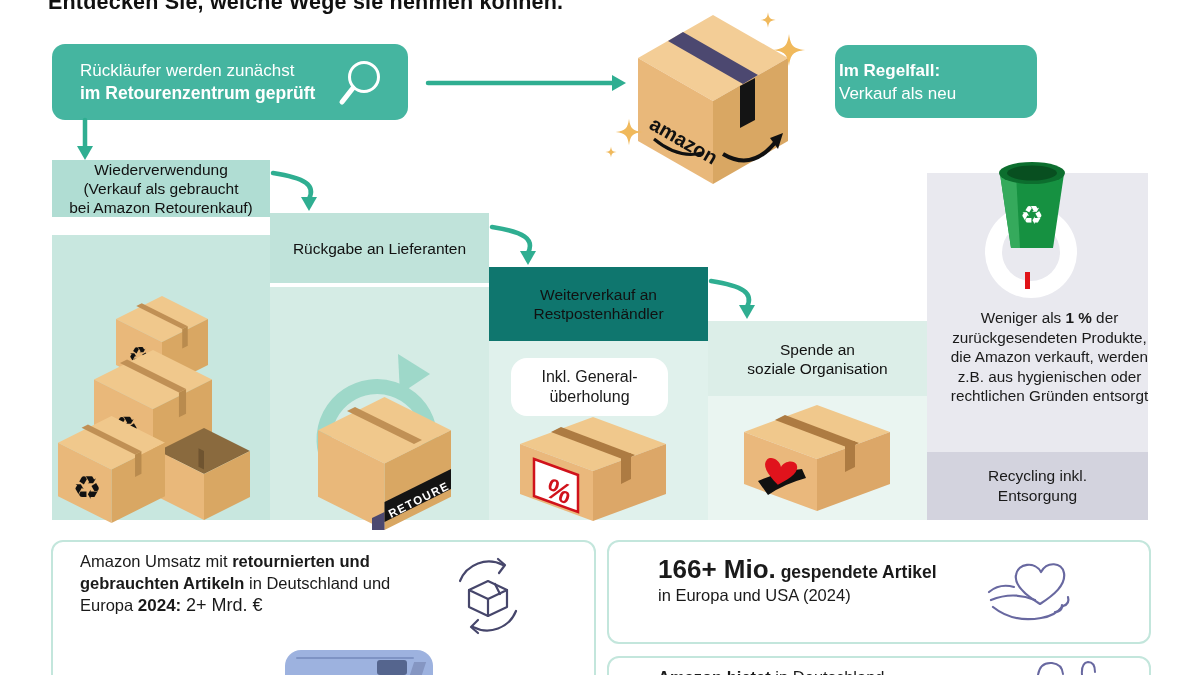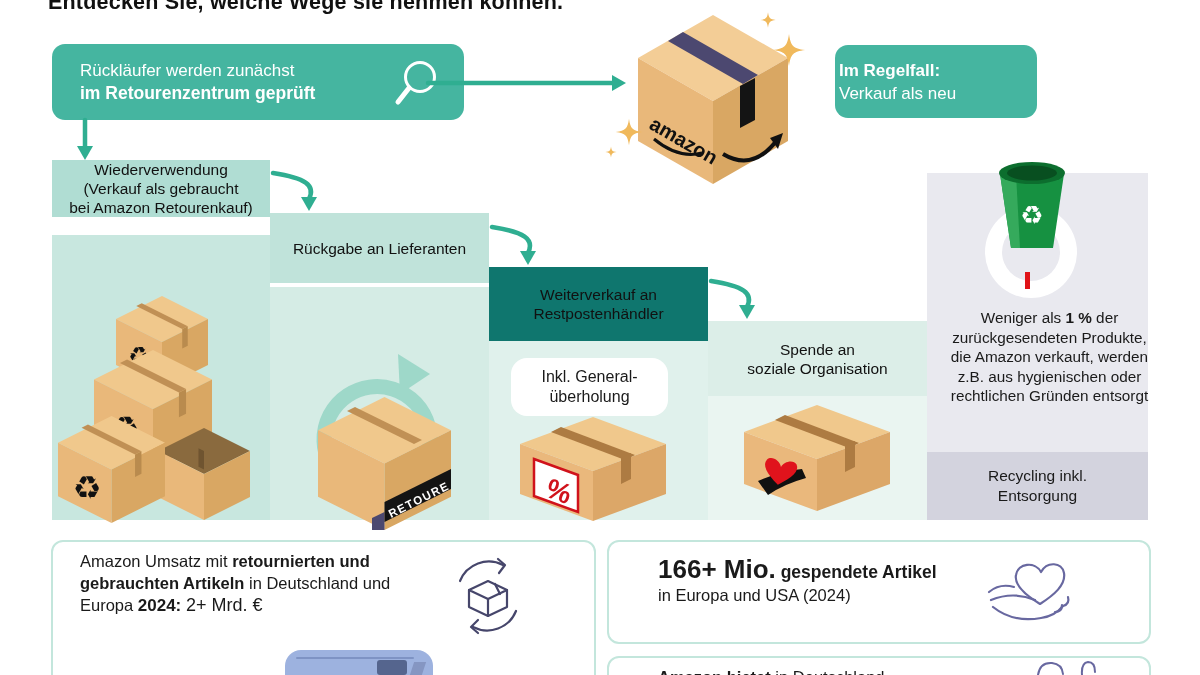--- a/index.html
+++ b/index.html
@@ -4,21 +4,21 @@
 <style>
   html,body{margin:0;padding:0;background:#fff;}
   #canvas{position:relative;width:1200px;height:675px;overflow:hidden;background:#ffffff;
           font-family:"Liberation Sans",sans-serif;color:#1a1a1a;}
   .abs{position:absolute;}
   .preline{white-space:pre-line;}
   
   #heading{left:48px;top:-10px;font-size:21.5px;font-weight:600;letter-spacing:.2px;color:#111;}
   
   .cta{background:#45b5a0;border-radius:13px;color:#fff;display:flex;align-items:center;}
-  #cta-start{left:52px;top:44px;width:412px;height:76px;}
+  #cta-start{left:52px;top:44px;width:356px;height:76px;}
   #cta-start .txt{padding-left:28px;line-height:23px;font-size:17px;}
   #cta-start .txt b{font-size:17.5px;}
   #cta-default{left:835px;top:45px;width:202px;height:73px;}
   #cta-default .txt{padding-left:4px;line-height:23px;font-size:17px;}
   
   .col-header{display:flex;align-items:center;justify-content:center;text-align:center;
               font-size:15.5px;line-height:19px;color:#111;}
   .col-body{}
   #col1-h{left:52px;top:160px;width:218px;height:57px;background:#b0ddd3;}
   #col1-b{left:52px;top:235px;width:218px;height:285px;background:#c8e7df;}

